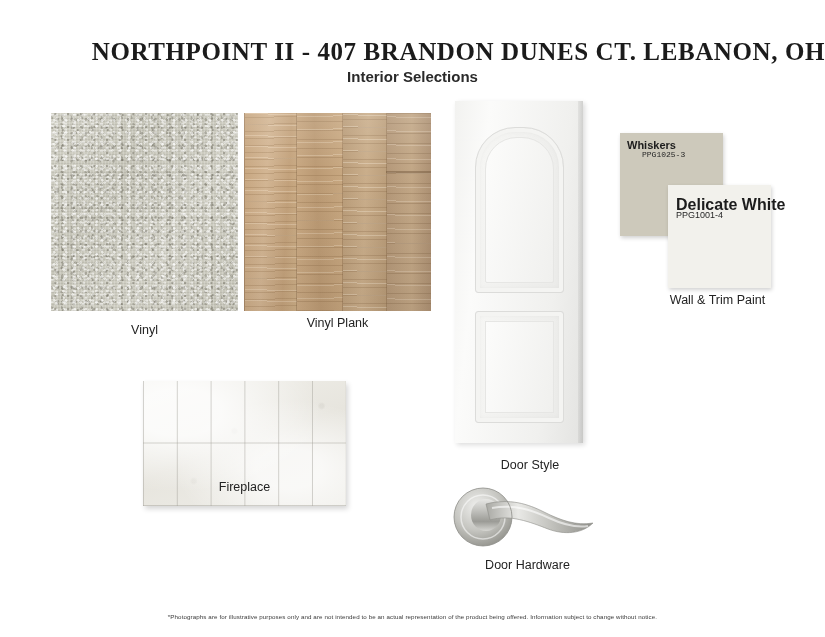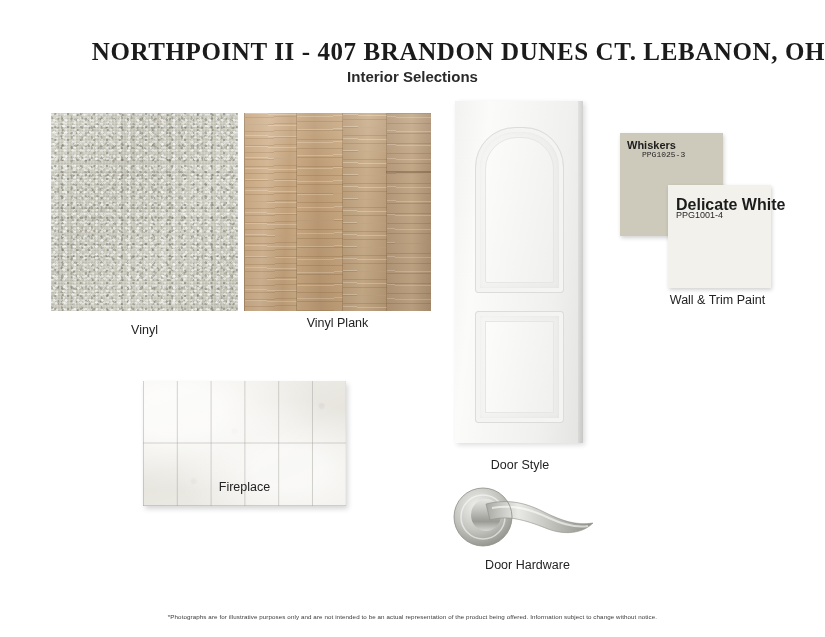--- a/index.html
+++ b/index.html
@@ -320,21 +320,21 @@
 
   <div class="door">
     <div class="door-panel door-panel-top">
       <div class="door-inner arch"></div>
     </div>
     <div class="door-panel door-panel-bottom">
       <div class="door-inner"></div>
     </div>
     <div class="door-edge"></div>
   </div>
-  <div class="caption" style="left:456px; top:458px; width:128px;">Door Style</div>
+  <div class="caption" style="left:466px; top:458px; width:128px;">Door Style</div>
 
   <div class="chip chip-whiskers">
     <span class="chip-name">Whiskers</span>
     <span class="chip-code">PPG1025-3</span>
   </div>
   <div class="chip chip-delicate">
     <span class="chip-name">Delicate White</span>
     <span class="chip-code">PPG1001-4</span>
   </div>
   <div class="caption" style="left:610px; top:293px; width:215px;">Wall &amp; Trim Paint</div>

